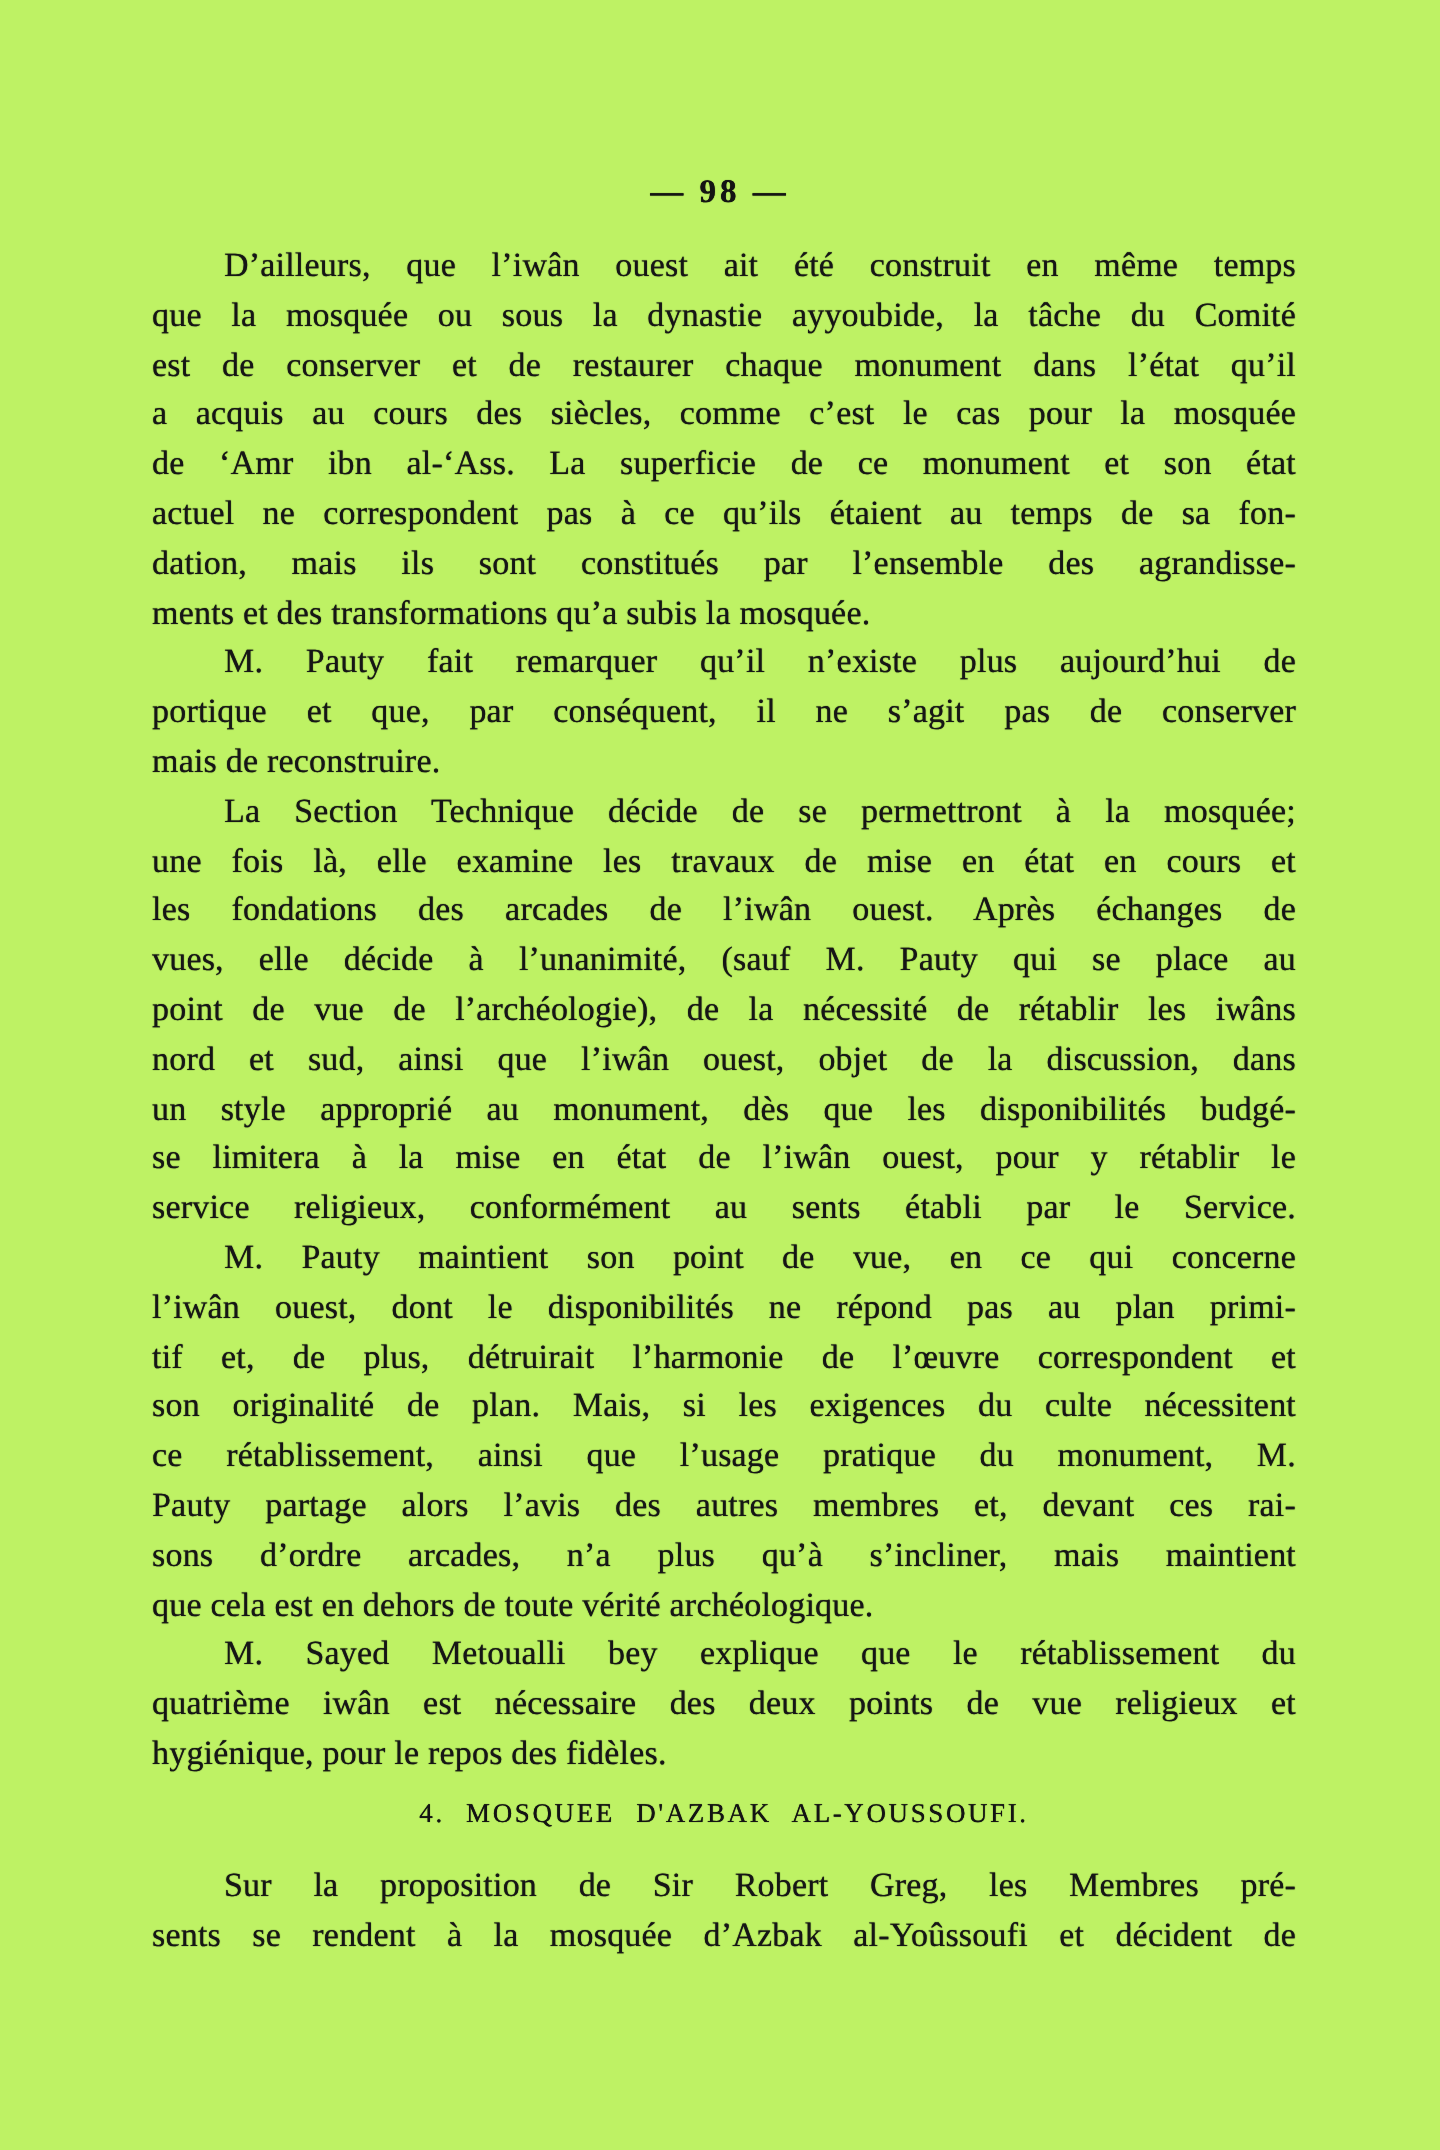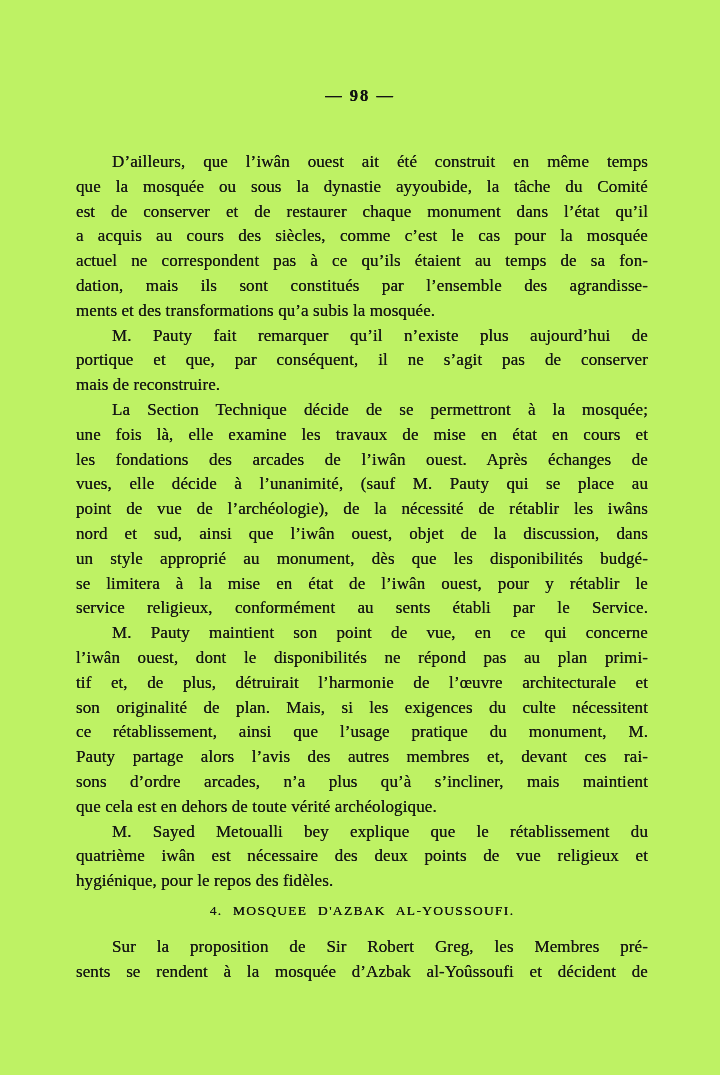--- a/index.html
+++ b/index.html
@@ -24,21 +24,21 @@
     text-align: center;
     font-size: 16.5px;
     font-weight: 700;
     letter-spacing: 2px;
     color: #141414;
     text-shadow: 0 0 0.4px #000;
   }
   .textblock {
     position: absolute;
     left: 76px;
-    top: 150px;
+    top: 121px;
     width: 572px;
   }
   .para {
     margin: 0;
     padding: 0;
   }
   .line {
     font-size: 17px;
     line-height: 24.8px;
     text-align: justify;
@@ -74,20 +74,21 @@
 
   <div class="pagenum">— 98 —</div>
 
   <div class="textblock">
 
     <div class="para">
       <div class="line first">D’ailleurs, que l’iwân ouest ait été construit en même temps</div>
       <div class="line">que la mosquée ou sous la dynastie ayyoubide, la tâche du Comité</div>
       <div class="line">est de conserver et de restaurer chaque monument dans l’état qu’il</div>
       <div class="line">a acquis au cours des siècles, comme c’est le cas pour la mosquée</div>
+      <div class="line">de ‘Amr ibn al-‘Ass. La superficie de ce monument et son état</div>
       <div class="line">actuel ne correspondent pas à ce qu’ils étaient au temps de sa fon-</div>
       <div class="line">dation, mais ils sont constitués par l’ensemble des agrandisse-</div>
       <div class="line endline">ments et des transformations qu’a subis la mosquée.</div>
     </div>
 
     <div class="para">
       <div class="line first">M. Pauty fait remarquer qu’il n’existe plus aujourd’hui de</div>
       <div class="line">portique et que, par conséquent, il ne s’agit pas de conserver</div>
       <div class="line endline">mais de reconstruire.</div>
     </div>
@@ -100,21 +101,21 @@
       <div class="line">point de vue de l’archéologie), de la nécessité de rétablir les iwâns</div>
       <div class="line">nord et sud, ainsi que l’iwân ouest, objet de la discussion, dans</div>
       <div class="line">un style approprié au monument, dès que les disponibilités budgé-</div>
       <div class="line">se limitera à la mise en état de l’iwân ouest, pour y rétablir le</div>
       <div class="line">service religieux, conformément au sents établi par le Service.</div>
     </div>
 
     <div class="para">
       <div class="line first">M. Pauty maintient son point de vue, en ce qui concerne</div>
       <div class="line">l’iwân ouest, dont le disponibilités ne répond pas au plan primi-</div>
-      <div class="line">tif et, de plus, détruirait l’harmonie de l’œuvre architecturale et</div>
+      <div class="line">tif et, de plus, détruirait l’harmonie de l’œuvre correspondent et</div>
       <div class="line">son originalité de plan. Mais, si les exigences du culte nécessitent</div>
       <div class="line">ce rétablissement, ainsi que l’usage pratique du monument, M.</div>
       <div class="line">Pauty partage alors l’avis des autres membres et, devant ces rai-</div>
       <div class="line">sons d’ordre arcades, n’a plus qu’à s’incliner, mais maintient</div>
       <div class="line endline">que cela est en dehors de toute vérité archéologique.</div>
     </div>
 
     <div class="para">
       <div class="line first">M. Sayed Metoualli bey explique que le rétablissement du</div>
       <div class="line">quatrième iwân est nécessaire des deux points de vue religieux et</div>

